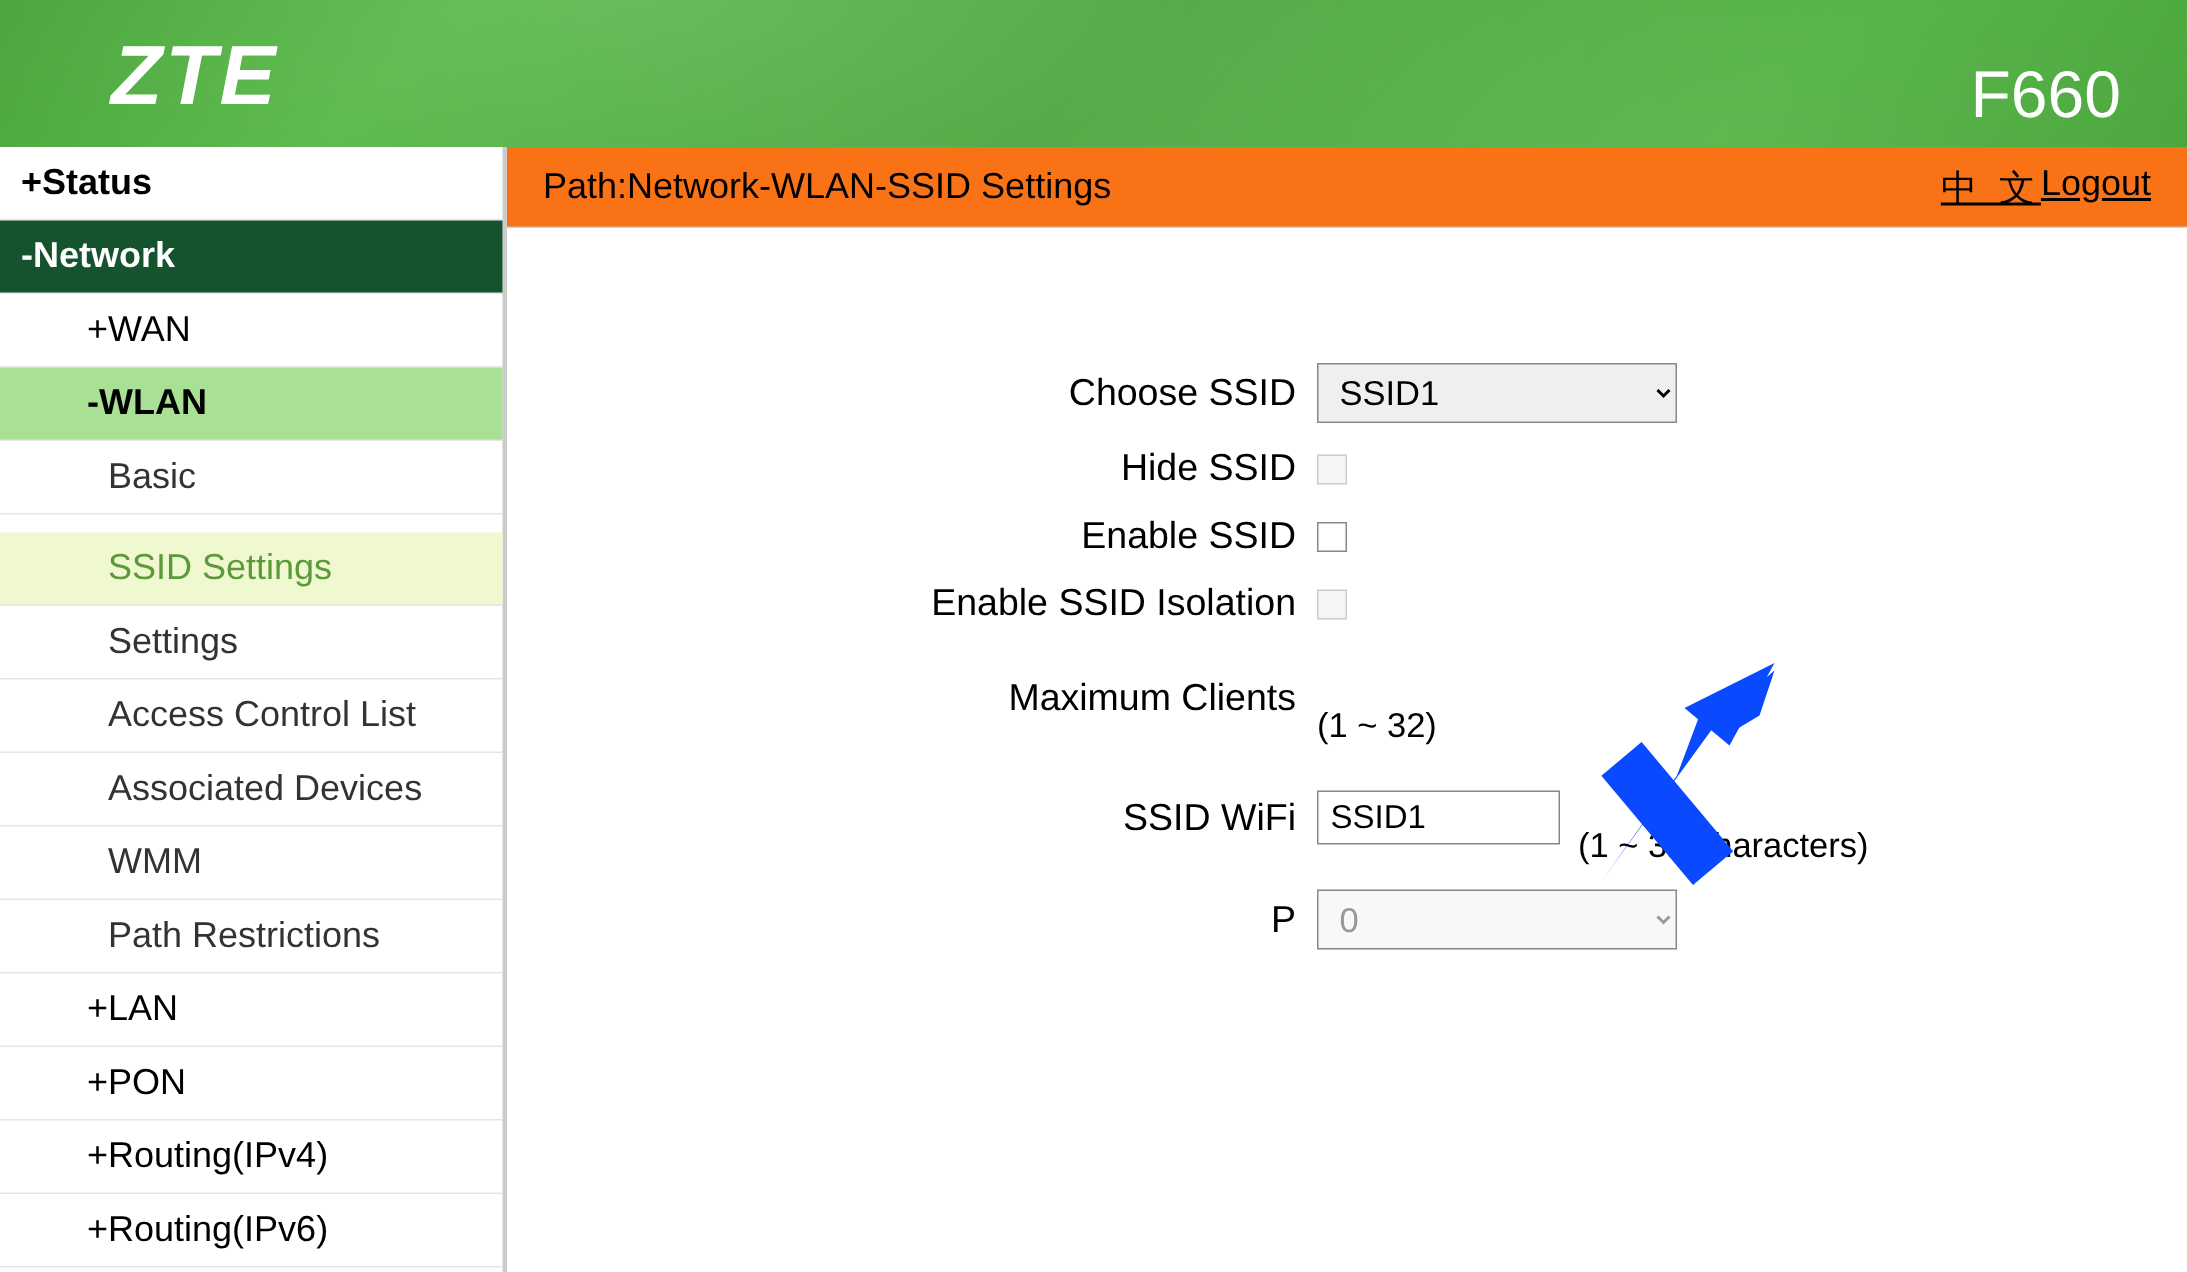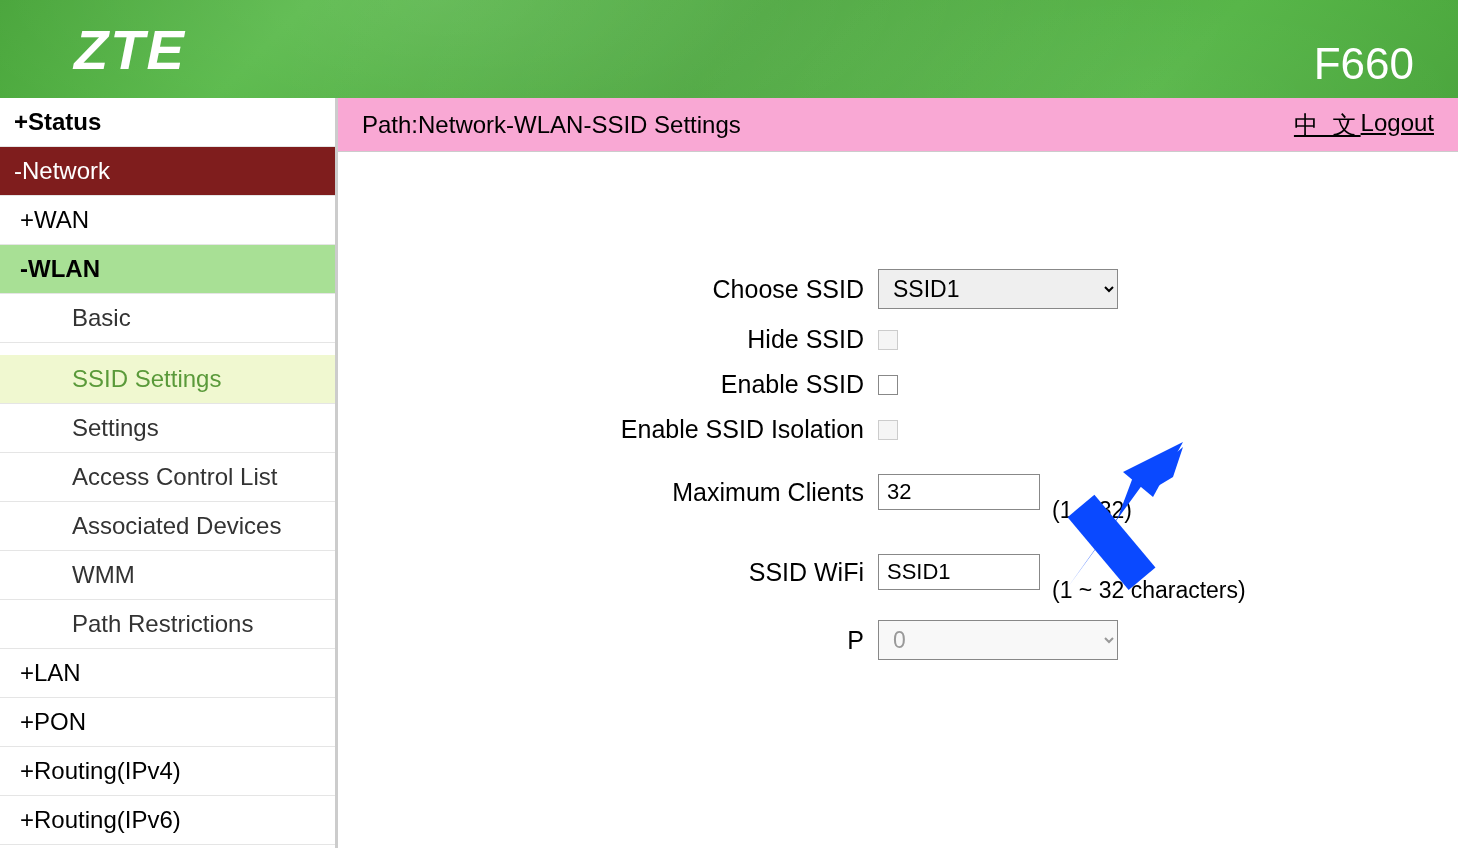--- a/index.html
+++ b/index.html
@@ -50,53 +50,53 @@
       display: block;
       padding: 10px 14px;
       font-size: 24px;
       color: #000;
       border-bottom: 1px solid #e5e5e5;
       cursor: pointer;
       font-weight: 500;
     }
     .nav-item.level1 { font-weight: 700; }
     .nav-item.active-section {
-      background: #7f1d1d;
+      background: #14532d;
       color: #fff;
-      font-weight: 400;
+      font-weight: 700;
     }
     .nav-item.active-sub {
       background: #a8e095;
       color: #000;
       font-weight: 700;
     }
     .nav-item.current-page {
       background: #f0f8d0;
       color: #5a9a3a;
       margin-top: 12px;
     }
-    .nav-sub1 { padding-left: 20px; }
+    .nav-sub1 { padding-left: 58px; }
     .nav-sub2 { padding-left: 72px; font-weight: 400; color: #333; }
     
     .main { flex: 1; display: flex; flex-direction: column; }
     .top-bar {
-      background: #f9a8d4;
+      background: #f97316;
       padding: 14px 24px;
       display: flex;
       align-items: center;
       font-size: 24px;
       color: #000;
       border-bottom: 1px solid #ccc;
       height: 54px;
     }
     .top-bar .links { margin-left: auto; display: flex; }
     .top-bar .links a { color: #000; text-decoration: underline; cursor: pointer; letter-spacing: 4px; }
     .top-bar .links a.logout-link { letter-spacing: 0; }
     
-    .content { flex: 1; padding: 117px 40px; position: relative; }
+    .content { flex: 1; padding: 90px 40px; position: relative; }
     .form-row {
       display: flex;
       align-items: center;
       margin-bottom: 16px;
     }
     .form-label {
       width: 500px;
       text-align: right;
       padding-right: 14px;
       font-size: 25px;
@@ -203,21 +203,20 @@
       <div class="form-row">
         <div class="form-label">Enable SSID Isolation</div>
         <div class="form-control-area">
           <span class="form-checkbox disabled"></span>
         </div>
       </div>
 
       <div class="form-row">
         <div class="form-label">Maximum Clients</div>
         <div class="form-control-area">
-          <input class="form-input" value="32" style="">
           <span class="hint">(1 ~ 32)</span>
         </div>
       </div>
 
       <div class="form-row">
         <div class="form-label">SSID WiFi</div>
         <div class="form-control-area">
           <input class="form-input" value="SSID1" style="">
           <span class="hint">(1 ~ 32 characters)</span>
         </div>

